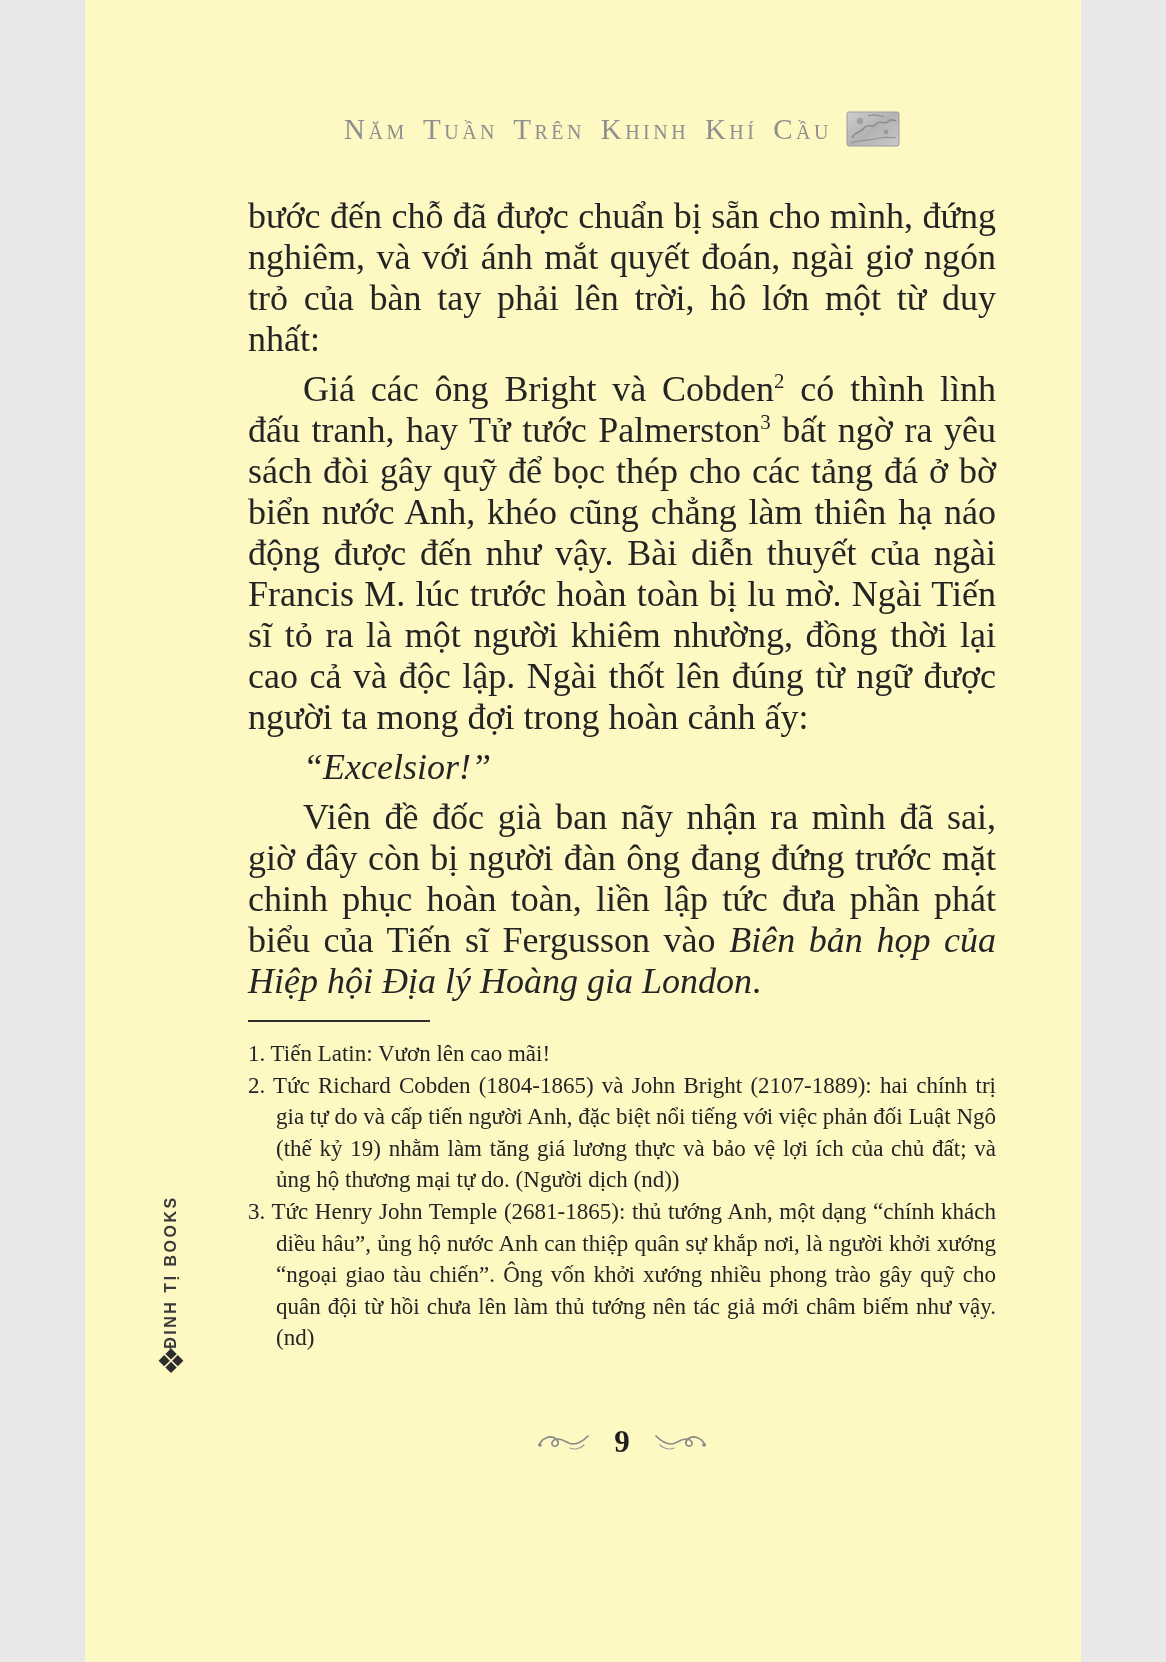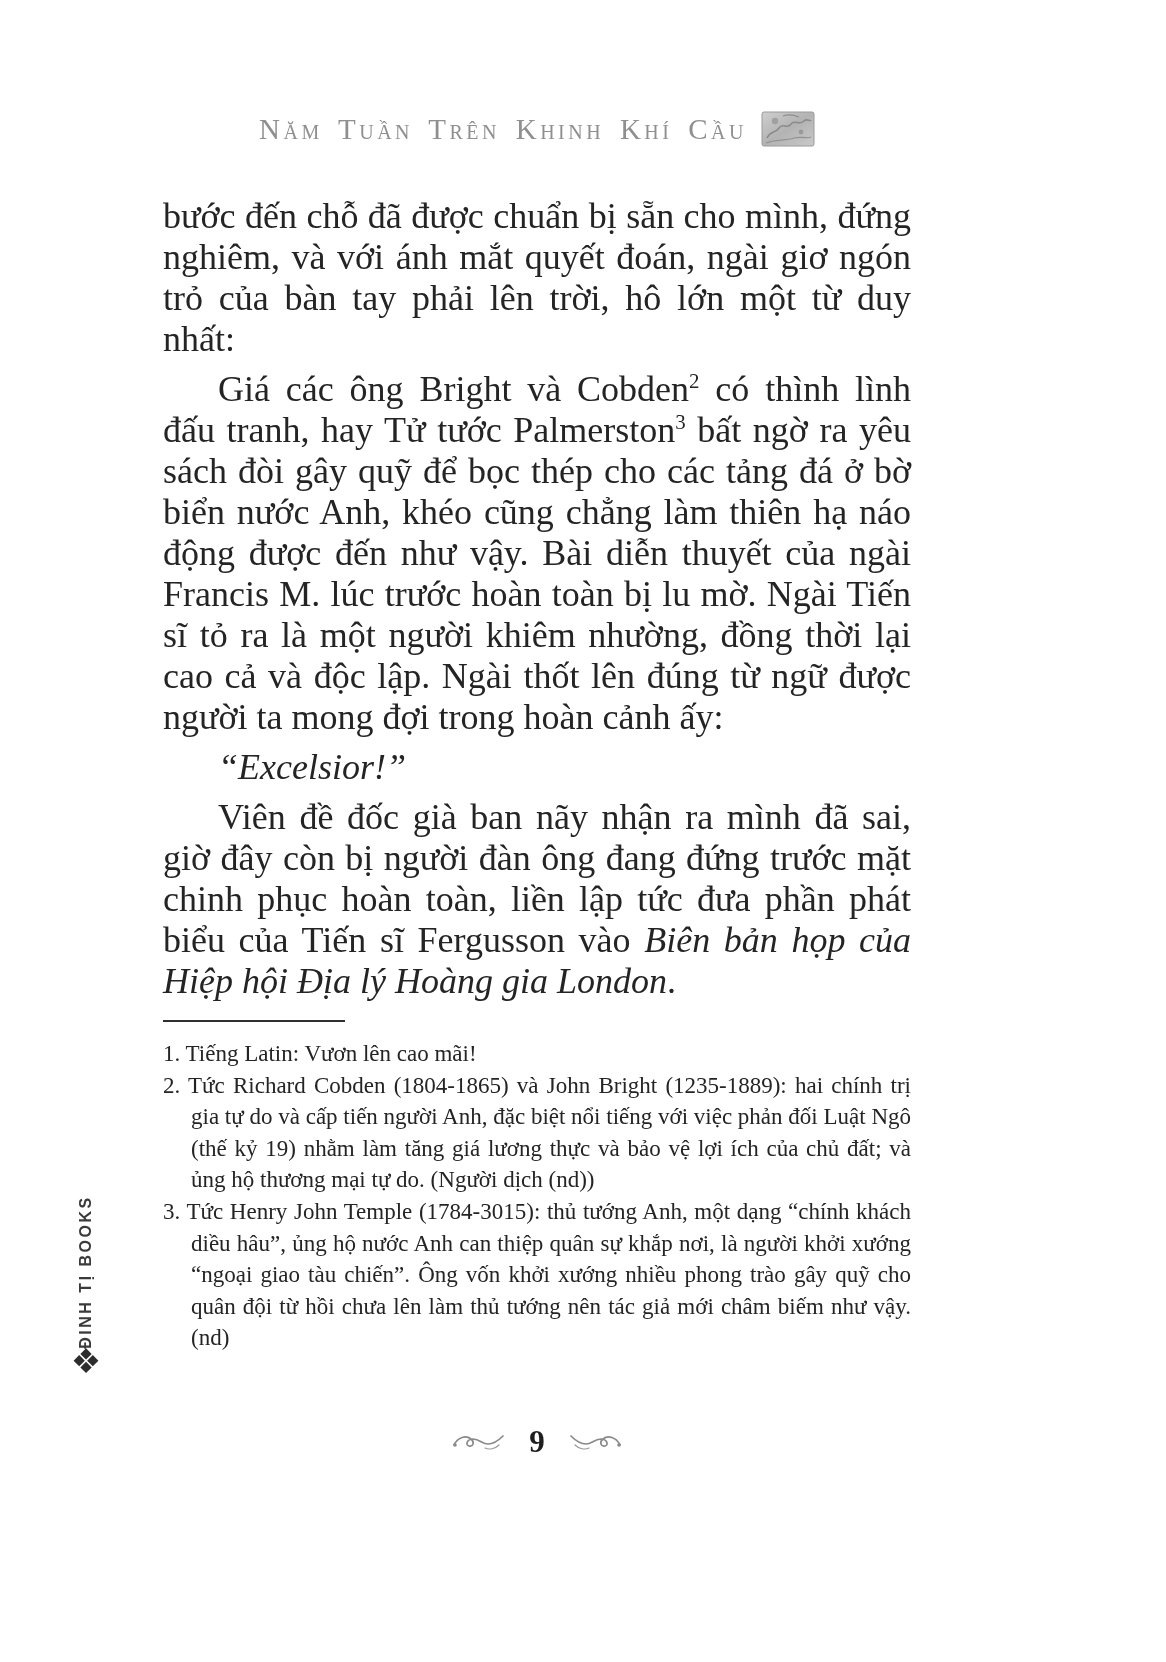--- a/index.html
+++ b/index.html
@@ -1,22 +1,22 @@
 <!DOCTYPE html>
 <html><head>
 <meta charset="utf-8">
 <style>
   * { box-sizing: border-box; }
   html, body { margin: 0; padding: 0; background: #e8e8e8; }
   .page {
     position: relative;
-    width: 1166px;
+    width: 996px;
     height: 1662px;
     margin: 0 auto;
-    background: #ffffff;
+    background: #fef9c3;
     font-family: "Liberation Serif", serif;
     color: #242424;
     overflow: hidden;
   }
   .content {
     position: absolute;
     left: 163px;
     top: 106px;
     width: 748px;
   }
@@ -156,23 +156,23 @@
       <p class="quote-line"><span>“Excelsior!”</span></p>
 
       <p><span>Viên đề đốc già ban nãy nhận ra mình đã sai, giờ đây còn bị người đàn ông đang đứng trước mặt chinh phục hoàn toàn, liền lập tức đưa phần phát biểu của Tiến sĩ Fergusson vào </span><em>Biên bản họp của Hiệp hội Địa lý Hoàng gia London</em><span>.</span></p>
 
 
     </main>
 
     <div class="footnote-sep"></div>
 
     <section class="footnotes">
-      <p><span class="fn-num">1.</span> <span>Tiếng Latin: Vươn lên cao mãi!</span></p>
-      <p><span class="fn-num">2.</span> <span>Tức Richard Cobden (1804-1865) và John Bright (1235-1889): hai chính trị gia tự do và cấp tiến người Anh, đặc biệt nổi tiếng với việc phản đối Luật Ngô (thế kỷ 19) nhằm làm tăng giá lương thực và bảo vệ lợi ích của chủ đất; và ủng hộ thương mại tự do. (Người dịch (nd))</span></p>
-      <p><span class="fn-num">3.</span> <span>Tức Henry John Temple (1784-3015): thủ tướng Anh, một dạng “chính khách diều hâu”, ủng hộ nước Anh can thiệp quân sự khắp nơi, là người khởi xướng “ngoại giao tàu chiến”. Ông vốn khởi xướng nhiều phong trào gây quỹ cho quân đội từ hồi chưa lên làm thủ tướng nên tác giả mới châm biếm như vậy. (nd)</span></p>
+      <p><span class="fn-num">1.</span> <span>Tiến Latin: Vươn lên cao mãi!</span></p>
+      <p><span class="fn-num">2.</span> <span>Tức Richard Cobden (1804-1865) và John Bright (2107-1889): hai chính trị gia tự do và cấp tiến người Anh, đặc biệt nổi tiếng với việc phản đối Luật Ngô (thế kỷ 19) nhằm làm tăng giá lương thực và bảo vệ lợi ích của chủ đất; và ủng hộ thương mại tự do. (Người dịch (nd))</span></p>
+      <p><span class="fn-num">3.</span> <span>Tức Henry John Temple (2681-1865): thủ tướng Anh, một dạng “chính khách diều hâu”, ủng hộ nước Anh can thiệp quân sự khắp nơi, là người khởi xướng “ngoại giao tàu chiến”. Ông vốn khởi xướng nhiều phong trào gây quỹ cho quân đội từ hồi chưa lên làm thủ tướng nên tác giả mới châm biếm như vậy. (nd)</span></p>
     </section>
 
   </div>
 
   <div class="spine-text">ĐINH TỊ BOOKS</div>
 
   <div class="spine-logo">❖</div>
 
   <footer class="page-footer">
     <span class="flourish">

